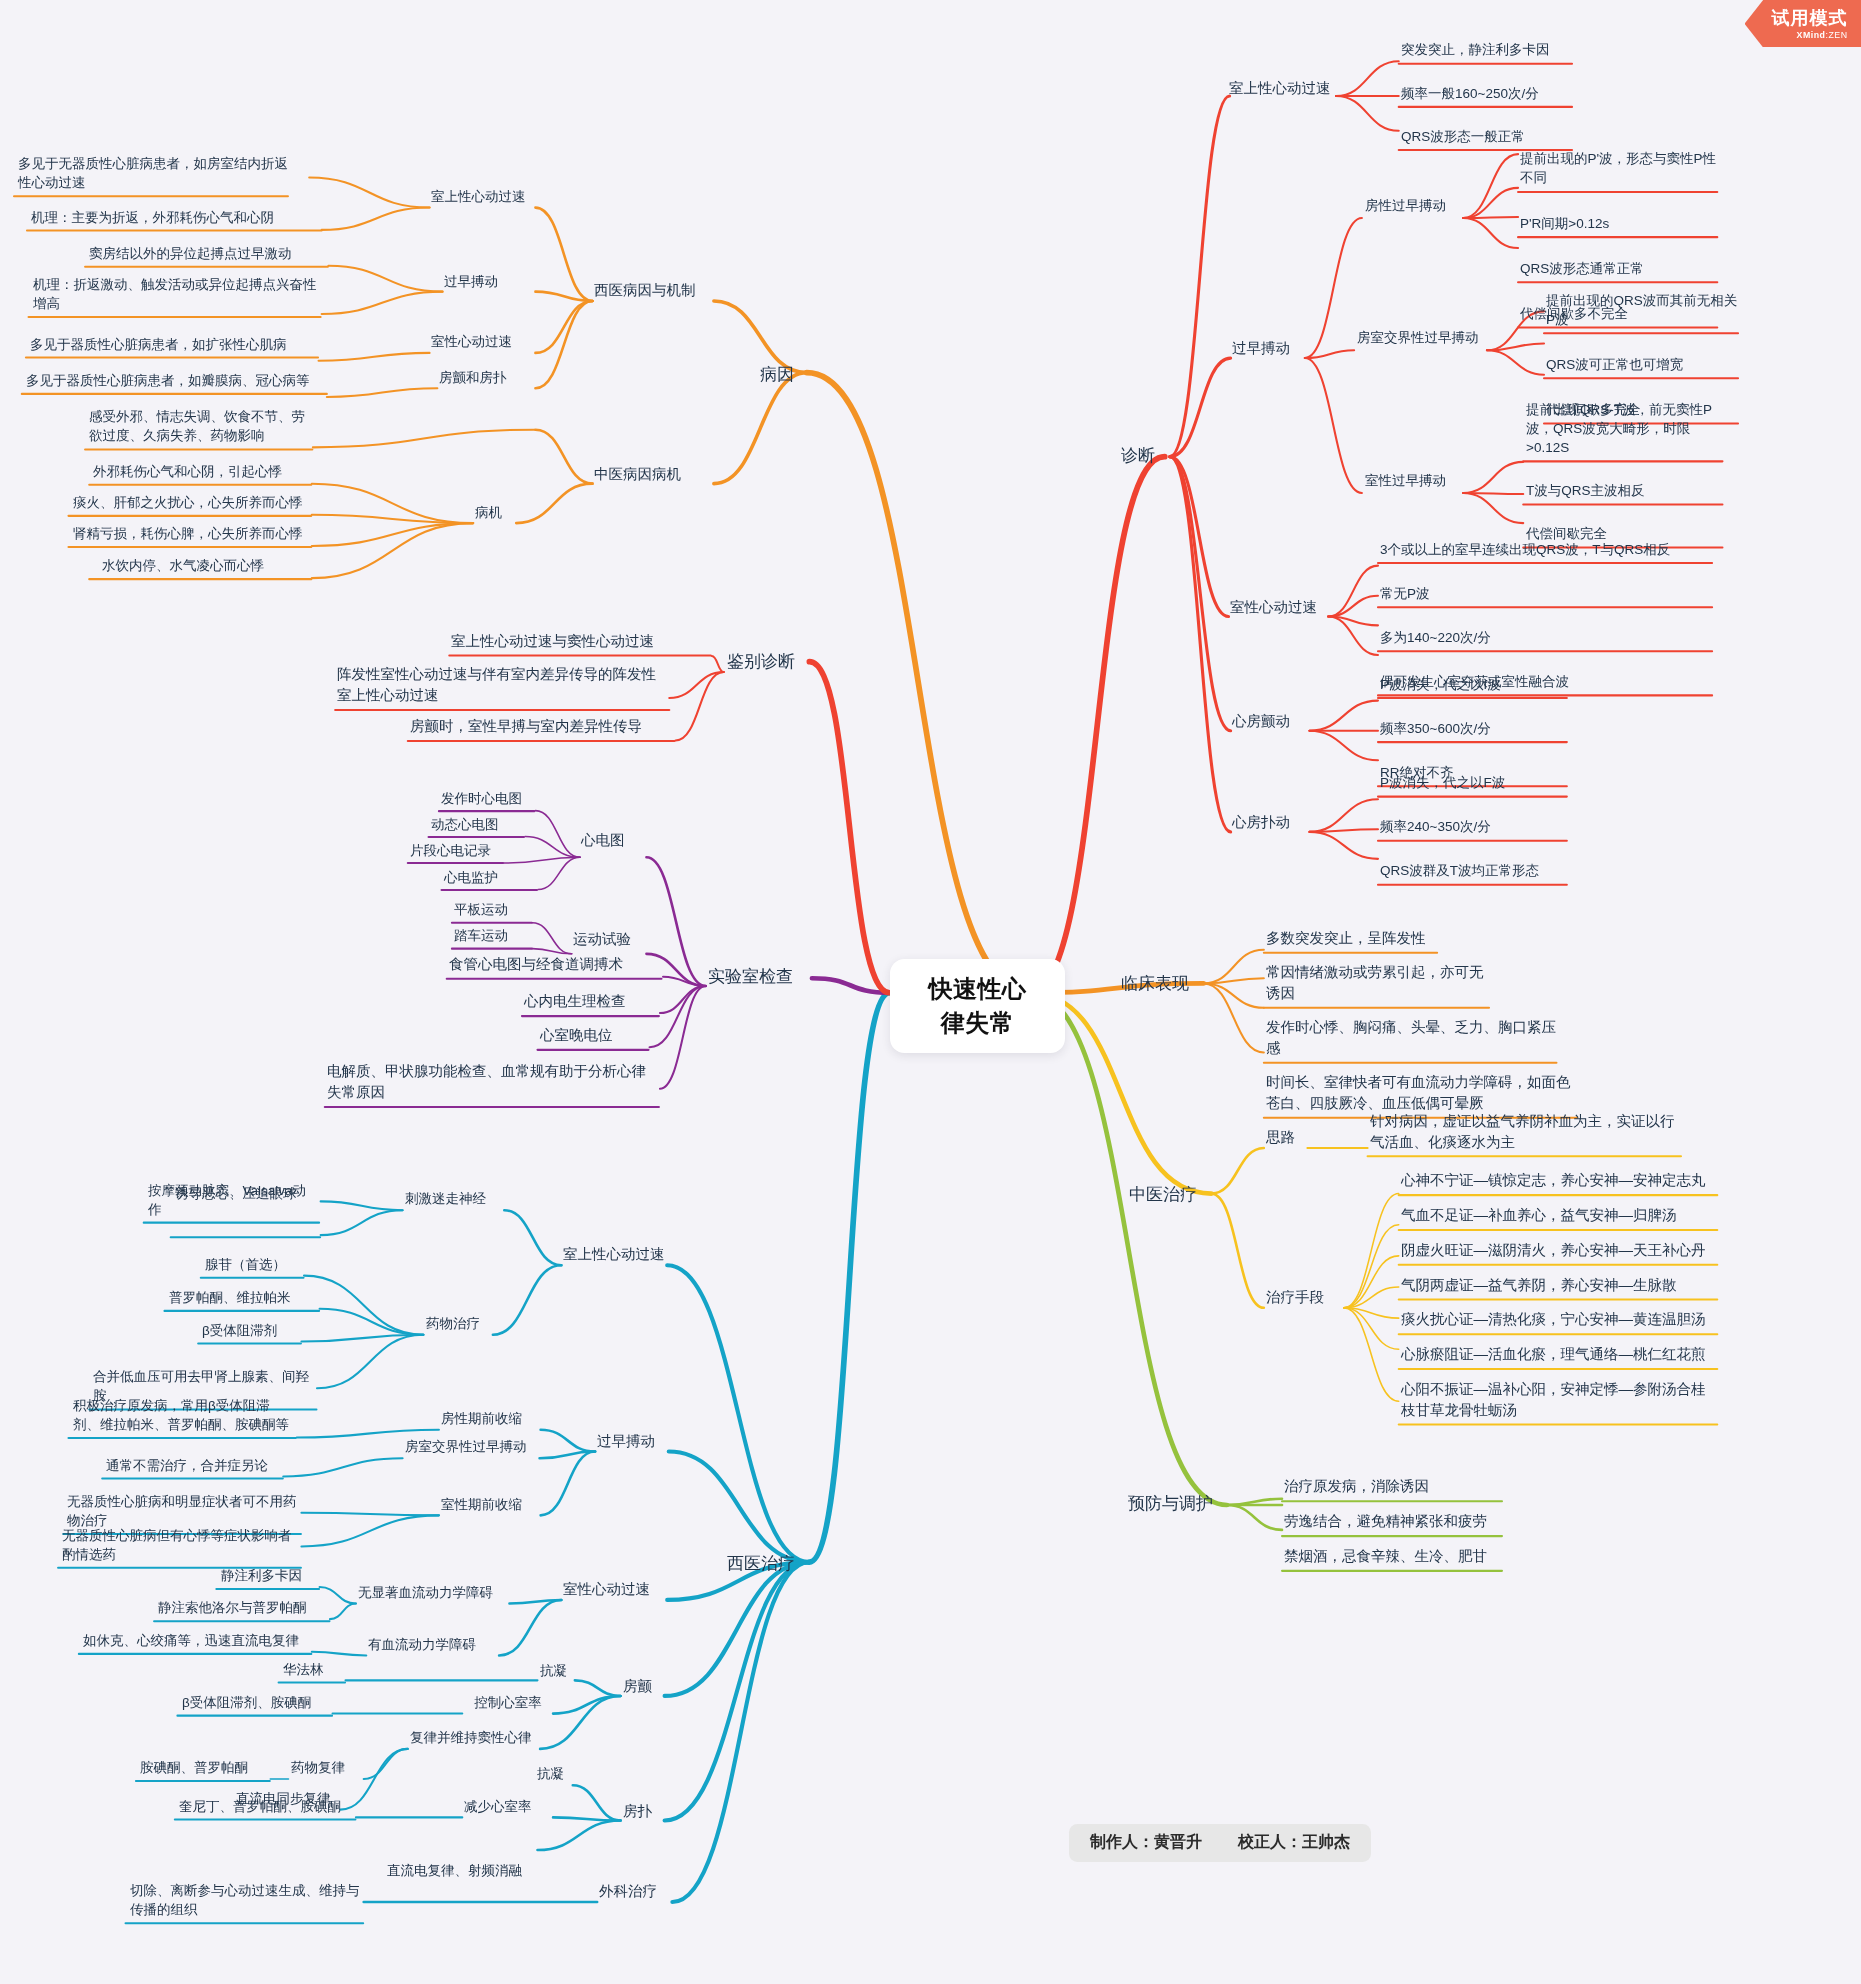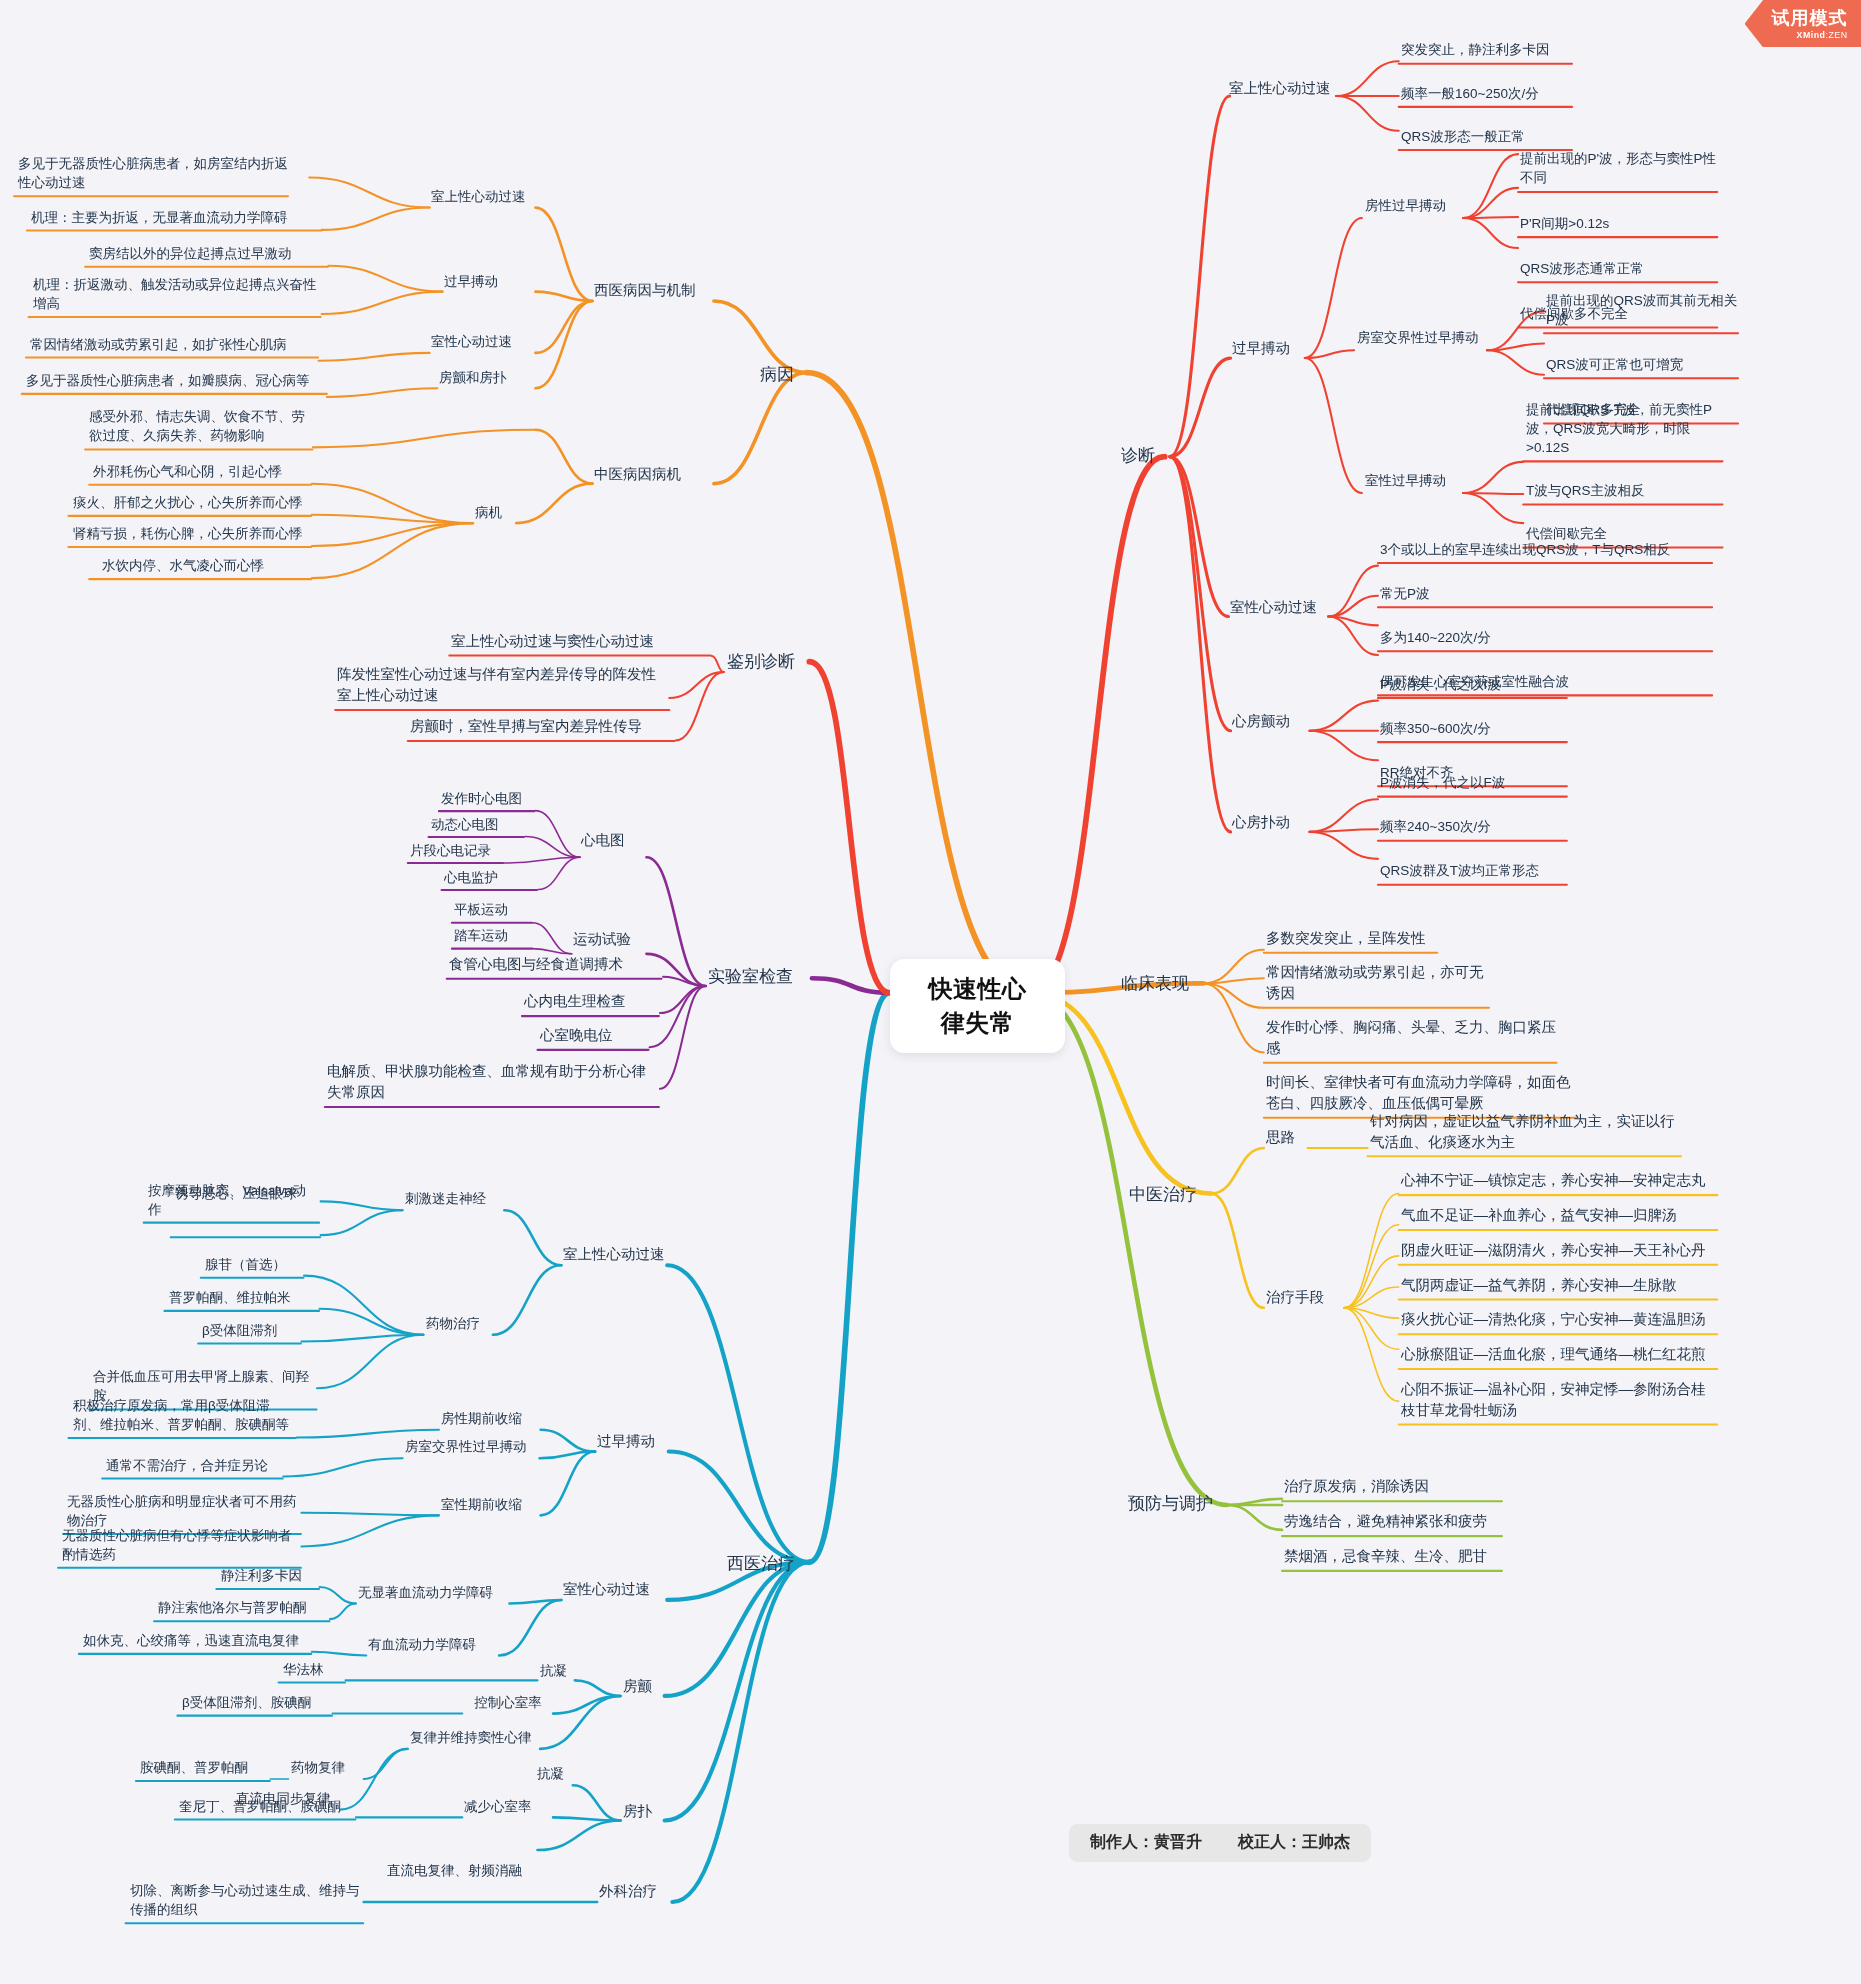--- a/index.html
+++ b/index.html
@@ -336,24 +336,24 @@
     <div class="node t2" style="left: 1284px; top: 1511px; width: 218px;">劳逸结合，避免精神紧张和疲劳</div>
     <div class="node t2" style="left: 1284px; top: 1546px; width: 218px;">禁烟酒，忌食辛辣、生冷、肥甘</div>
     <div class="node t1" style="left: 760px; top: 363px; width: 47px; text-align: left;">病因</div>
     <div class="node t2" style="left: 594px; top: 280px; width: 119px; text-align: left;">西医病因与机制</div>
     <div class="node t2" style="left: 594px; top: 464px; width: 109px; text-align: left;">中医病因病机</div>
     <div class="node t3" style="left: 431px; top: 187px; width: 104px; text-align: left;">室上性心动过速</div>
     <div class="node t3" style="left: 444px; top: 272px; width: 73px; text-align: left;">过早搏动</div>
     <div class="node t3" style="left: 431px; top: 332px; width: 104px; text-align: left;">室性心动过速</div>
     <div class="node t3" style="left: 439px; top: 368px; width: 88px; text-align: left;">房颤和房扑</div>
     <div class="node t3" style="left: 18px; top: 154px; width: 270px; text-align: left;">多见于无器质性心脏病患者，如房室结内折返性心动过速</div>
-    <div class="node t3" style="left: 31px; top: 208px; width: 291px; text-align: left;">机理：主要为折返，无显著血流动力学障碍</div>
+    <div class="node t3" style="left: 31px; top: 208px; width: 291px; text-align: left;">机理：主要为折返，外邪耗伤心气和心阴</div>
     <div class="node t3" style="left: 89px; top: 244px; width: 239px; text-align: left;">窦房结以外的异位起搏点过早激动</div>
     <div class="node t3" style="left: 33px; top: 275px; width: 288px; text-align: left;">机理：折返激动、触发活动或异位起搏点兴奋性增高</div>
-    <div class="node t3" style="left: 30px; top: 335px; width: 288px; text-align: left;">常因情绪激动或劳累引起，如扩张性心肌病</div>
+    <div class="node t3" style="left: 30px; top: 335px; width: 288px; text-align: left;">多见于器质性心脏病患者，如扩张性心肌病</div>
     <div class="node t3" style="left: 26px; top: 371px; width: 301px; text-align: left;">多见于器质性心脏病患者，如瓣膜病、冠心病等</div>
     <div class="node t3" style="left: 89px; top: 407px; width: 223px; text-align: left;">感受外邪、情志失调、饮食不节、劳欲过度、久病失养、药物影响</div>
     <div class="node t3" style="left: 93px; top: 462px; width: 218px; text-align: left;">外邪耗伤心气和心阴，引起心悸</div>
     <div class="node t3" style="left: 73px; top: 493px; width: 239px; text-align: left;">痰火、肝郁之火扰心，心失所养而心悸</div>
     <div class="node t3" style="left: 73px; top: 524px; width: 239px; text-align: left;">肾精亏损，耗伤心脾，心失所养而心悸</div>
     <div class="node t3" style="left: 102px; top: 556px; width: 218px; text-align: left;">水饮内停、水气凌心而心悸</div>
     <div class="node t3" style="left: 475px; top: 503px; width: 42px; text-align: left;">病机</div>
     <div class="node t1" style="left: 727px; top: 1552px; width: 83px; text-align: left;">西医治疗</div>
     <div class="node t2" style="left: 563px; top: 1244px; width: 104px; text-align: left;">室上性心动过速</div>
     <div class="node t2" style="left: 597px; top: 1431px; width: 73px; text-align: left;">过早搏动</div>

